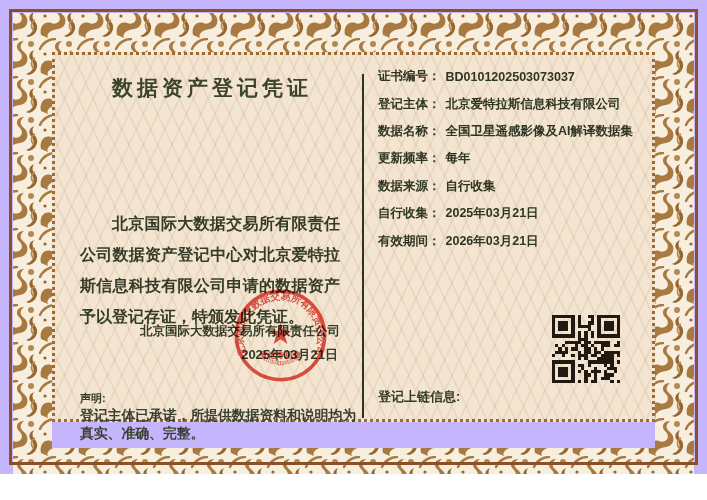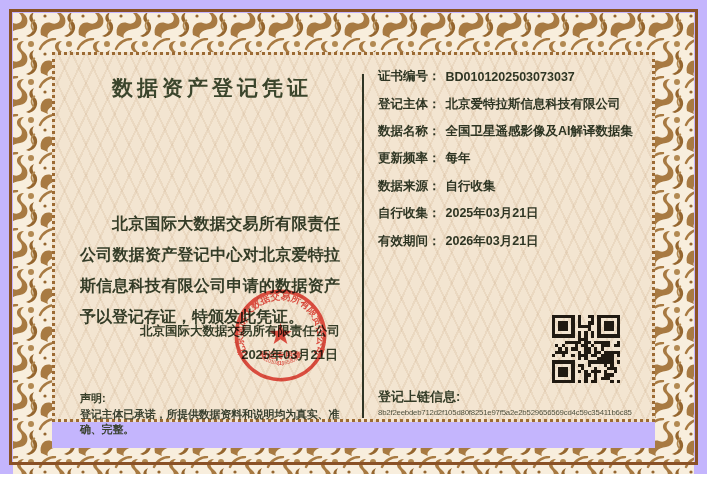--- a/index.html
+++ b/index.html
@@ -28,21 +28,21 @@
 
   .fields{position:absolute;left:378px;top:63px;width:262px;}
   .field-row{height:27.4px;display:flex;align-items:center;white-space:nowrap;
     font-size:12.5px;font-weight:bold;color:#2e3523;}
   .field-row .lbl{margin-right:5px;}
 
   .qr-box{position:absolute;left:552px;top:315px;width:68px;height:68px;}
   .qr-box svg{width:100%;height:100%;}
 
   .decl-label{position:absolute;left:80px;top:391px;font-size:11px;font-weight:bold;color:#343c27;}
-  .decl-text{position:absolute;left:80px;top:407px;width:276px;font-size:11px;letter-spacing:-.2px;
+  .decl-text{position:absolute;left:80px;top:407px;width:276px;font-size:14px;letter-spacing:-.2px;
     font-weight:bold;color:#3a4130;}
   .chain-label{position:absolute;left:378px;top:388px;font-size:13px;font-weight:bold;color:#343c27;}
   .chain-hash{position:absolute;left:378px;top:408px;width:262px;font-size:7.8px;letter-spacing:-.2px;
     color:#50523f;}
 
   
   .seal{position:absolute;left:232px;top:287px;width:97px;height:97px;opacity:.87;
     mix-blend-mode:multiply;}
   .seal svg{width:100%;height:100%;}
 </style>
@@ -370,15 +370,14 @@
         <rect x="13" y="20" width="1" height="1" fill="#201a12"></rect>
         <rect x="18" y="20" width="1" height="1" fill="#201a12"></rect>
         <rect x="20" y="20" width="1" height="1" fill="#201a12"></rect>
       </svg>
   </div>
 
   <div class="decl-label">声明:</div>
   <div class="decl-text">登记主体已承诺，所提供数据资料和说明均为真实、准确、完整。</div>
 
   <div class="chain-label">登记上链信息:</div>
-  <div class="chain-hash">8b2f2eebdeb712d2f105d80f8251e97f5a2e2b529656569cd4c59c35411b6c85</div>
 
 </div>
 
 </body></html>

